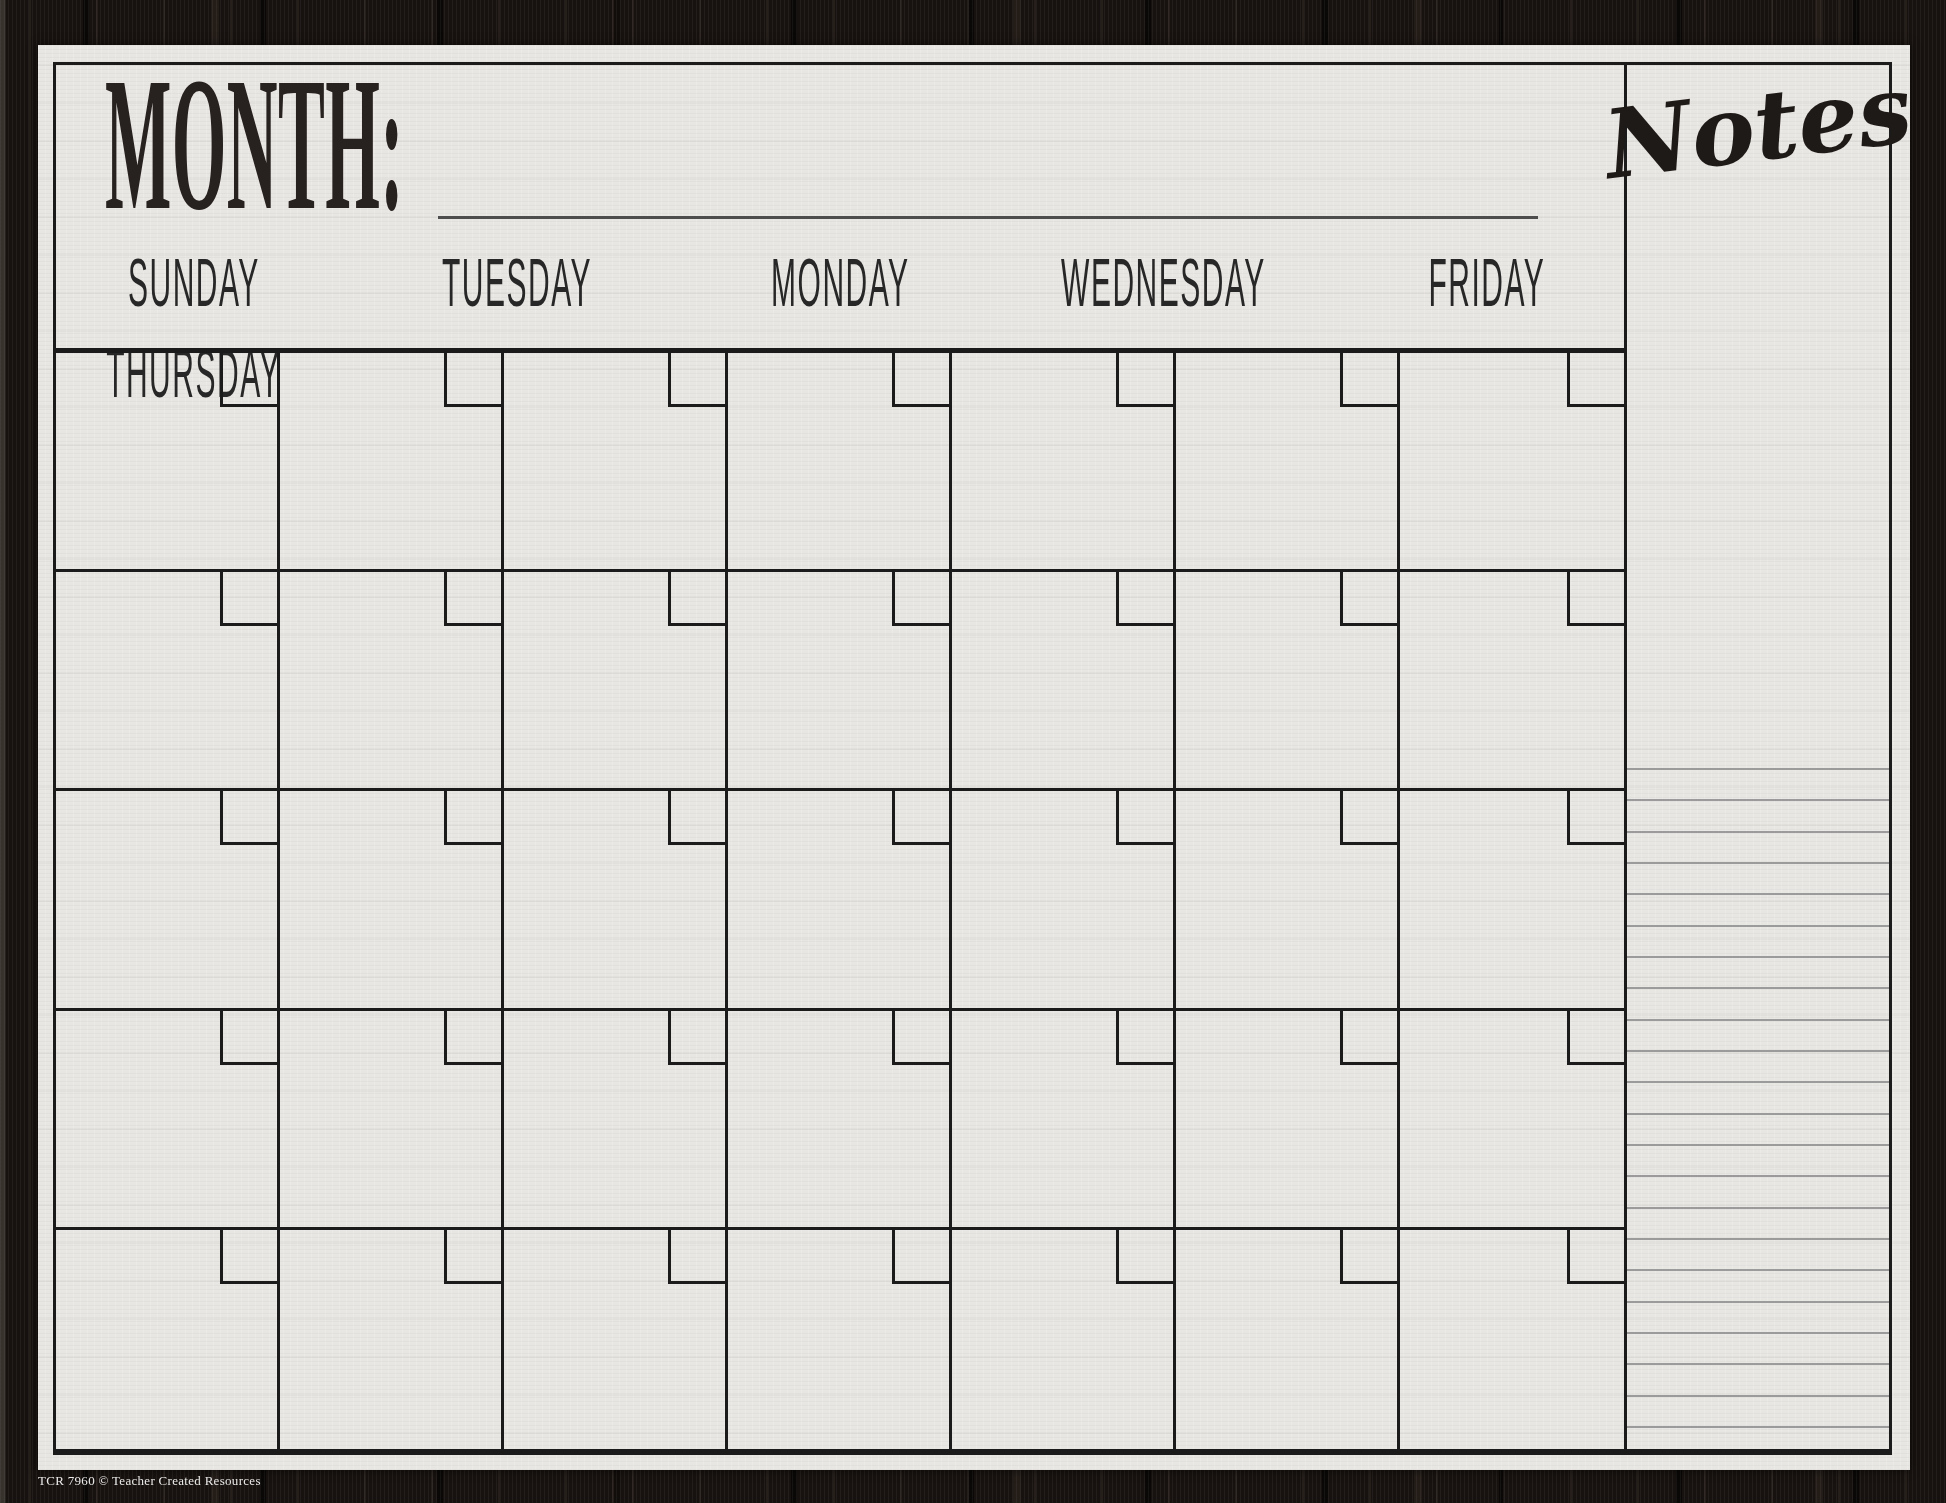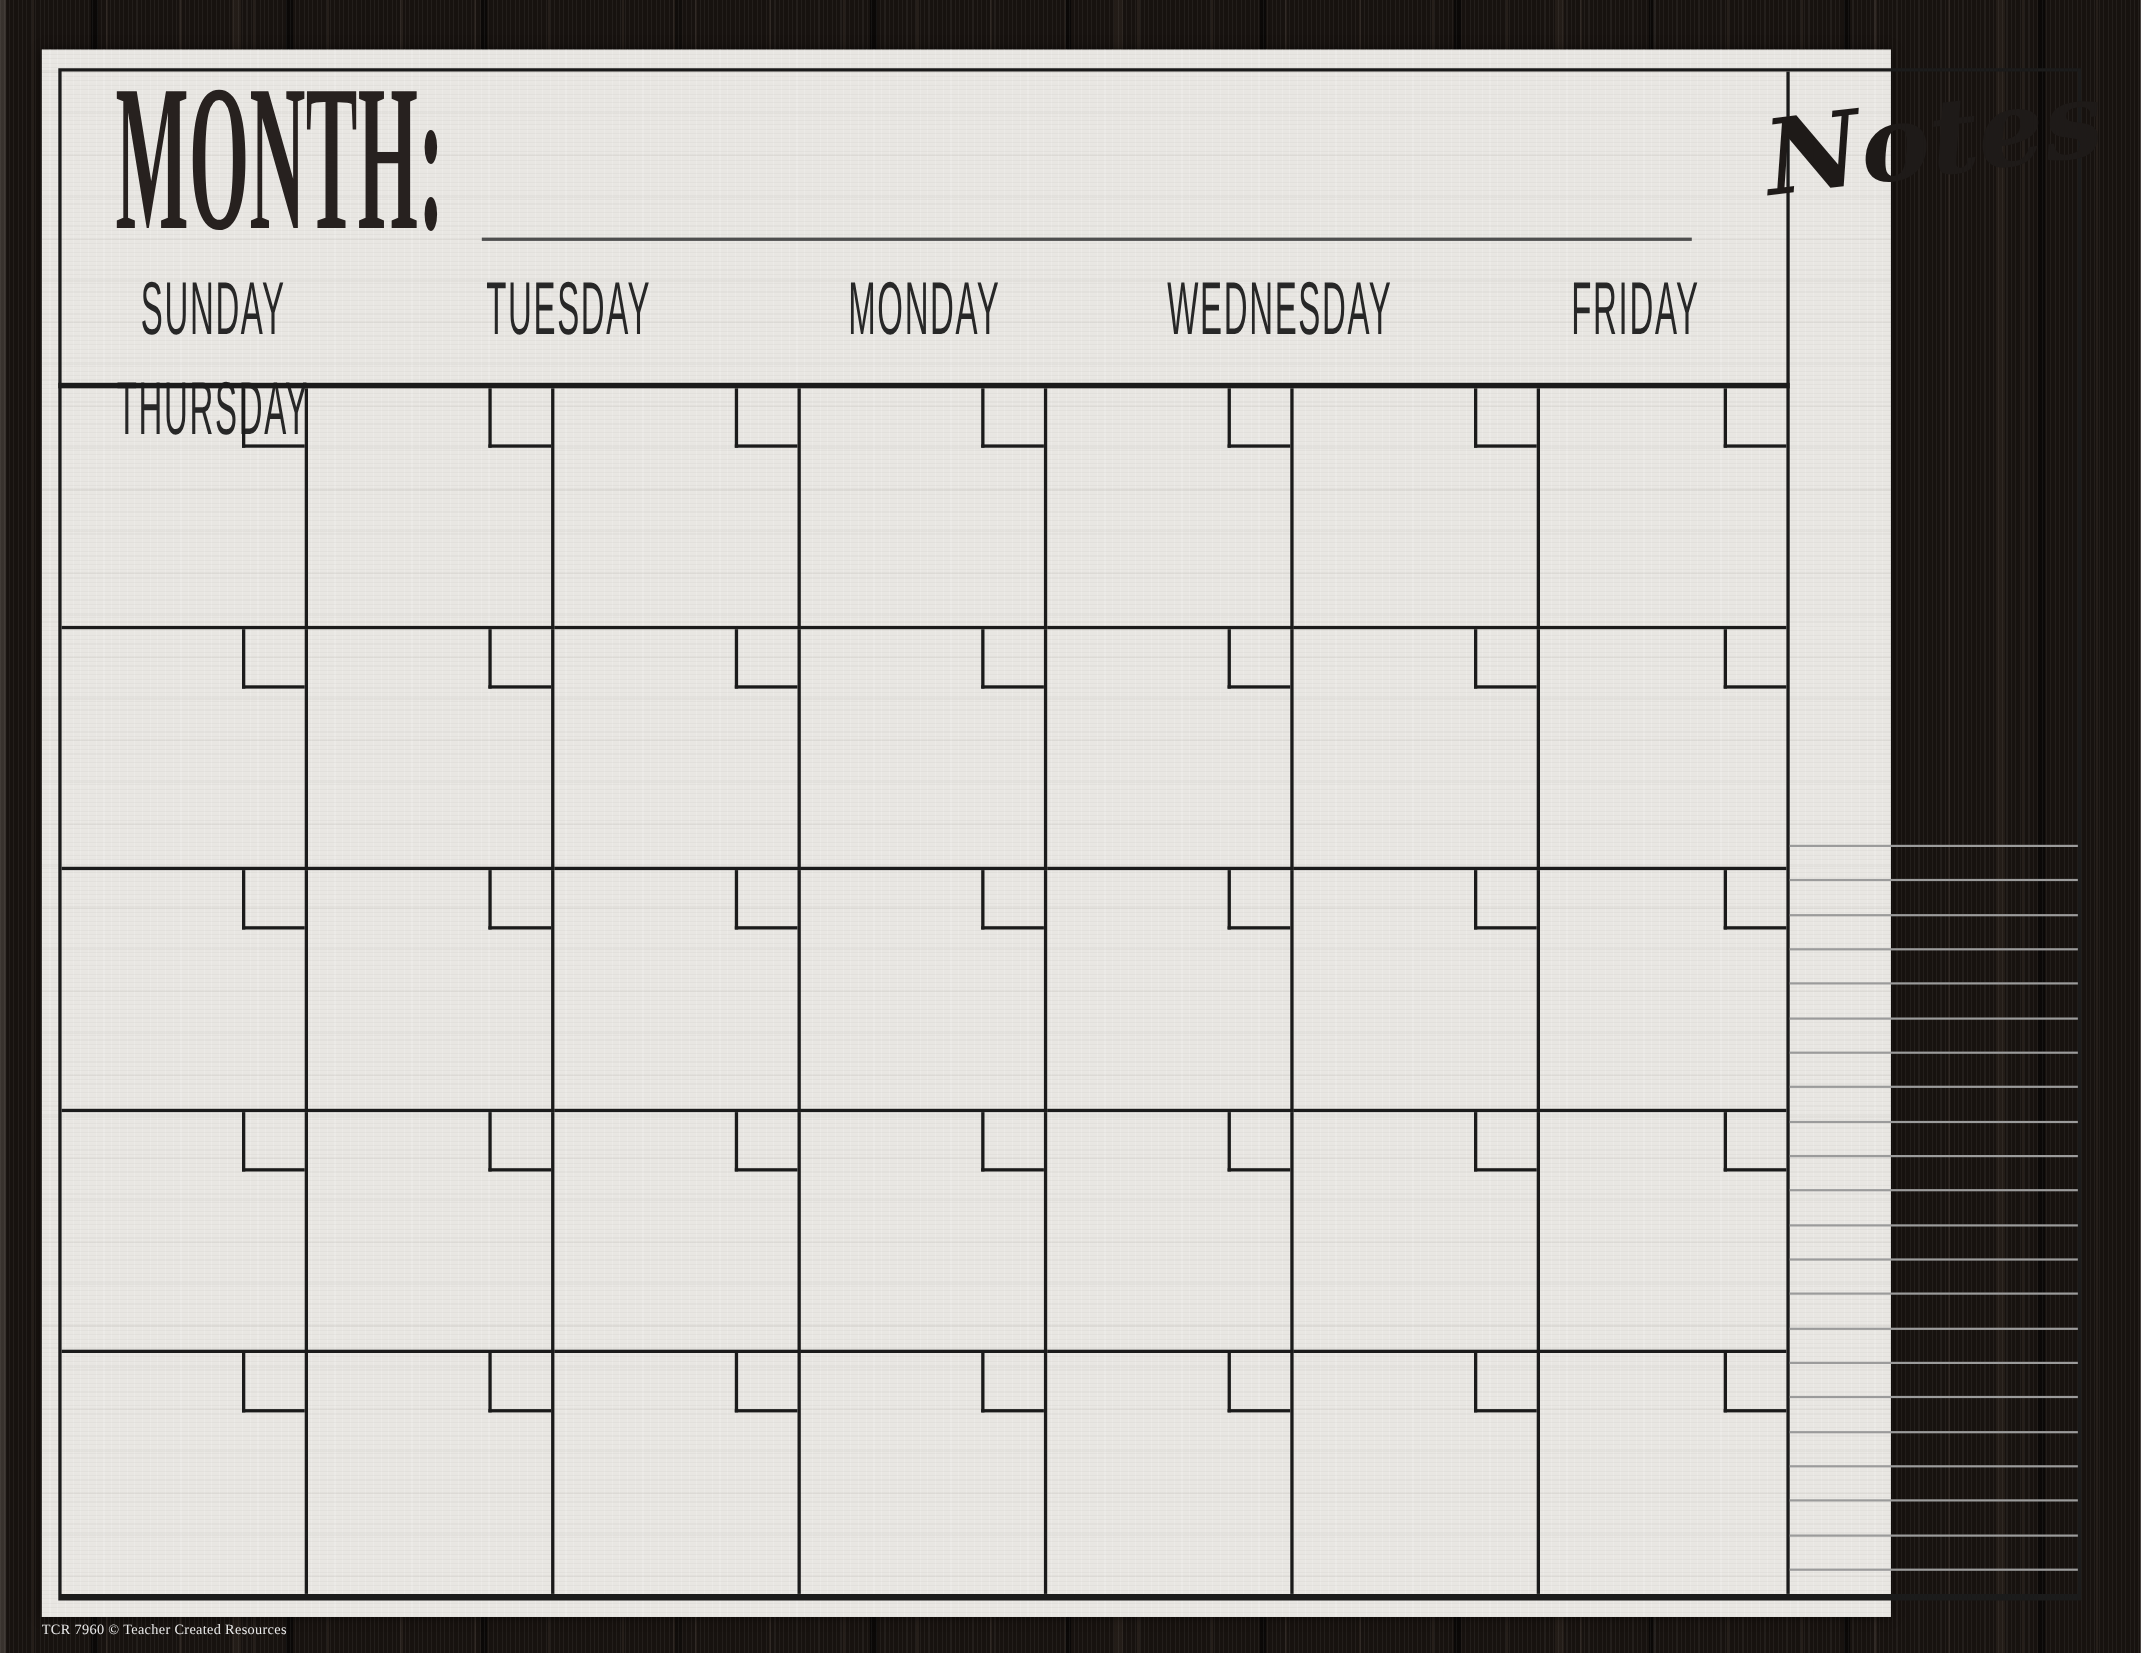--- a/index.html
+++ b/index.html
@@ -16,21 +16,21 @@
     background-image:
       linear-gradient(90deg, rgba(175,165,155,.22) 0 5px, rgba(0,0,0,0) 6px),
       repeating-linear-gradient(90deg, rgba(255,255,255,.05) 0 1px, rgba(0,0,0,0) 1px 4px),
       repeating-linear-gradient(90deg, rgba(0,0,0,0) 0 29px, rgba(125,108,94,.14) 29px 31px, rgba(0,0,0,0) 31px 67px),
       repeating-linear-gradient(90deg, rgba(0,0,0,0) 0 83px, rgba(0,0,0,.55) 83px 89px, rgba(0,0,0,0) 89px 177px),
       repeating-linear-gradient(90deg, rgba(0,0,0,0) 0 211px, rgba(58,48,40,.35) 211px 219px, rgba(0,0,0,0) 219px 401px);
     background-color:var(--frame-wood, #17120f);
   }
   
   .board{
-    position:absolute;left:38px;top:45px;width:1681px;height:1425px;
+    position:absolute;left:38px;top:45px;width:1872px;height:1425px;
     background-image:
       repeating-linear-gradient(180deg, rgba(0,0,0,.028) 0 1px, rgba(255,255,255,.05) 1px 2px, rgba(0,0,0,0) 2px 4px),
       repeating-linear-gradient(180deg, rgba(0,0,0,0) 0 19px, rgba(125,120,110,.06) 19px 21px, rgba(0,0,0,0) 21px 38px),
       repeating-linear-gradient(90deg, rgba(255,255,255,.16) 0 1px, rgba(0,0,0,0) 1px 7px);
     background-color:var(--panel, #e8e6e2);
     box-shadow:0 0 9px rgba(0,0,0,.55);
   }
   
   .inner{
     position:absolute;left:15px;top:17px;width:1839px;height:1393px;

